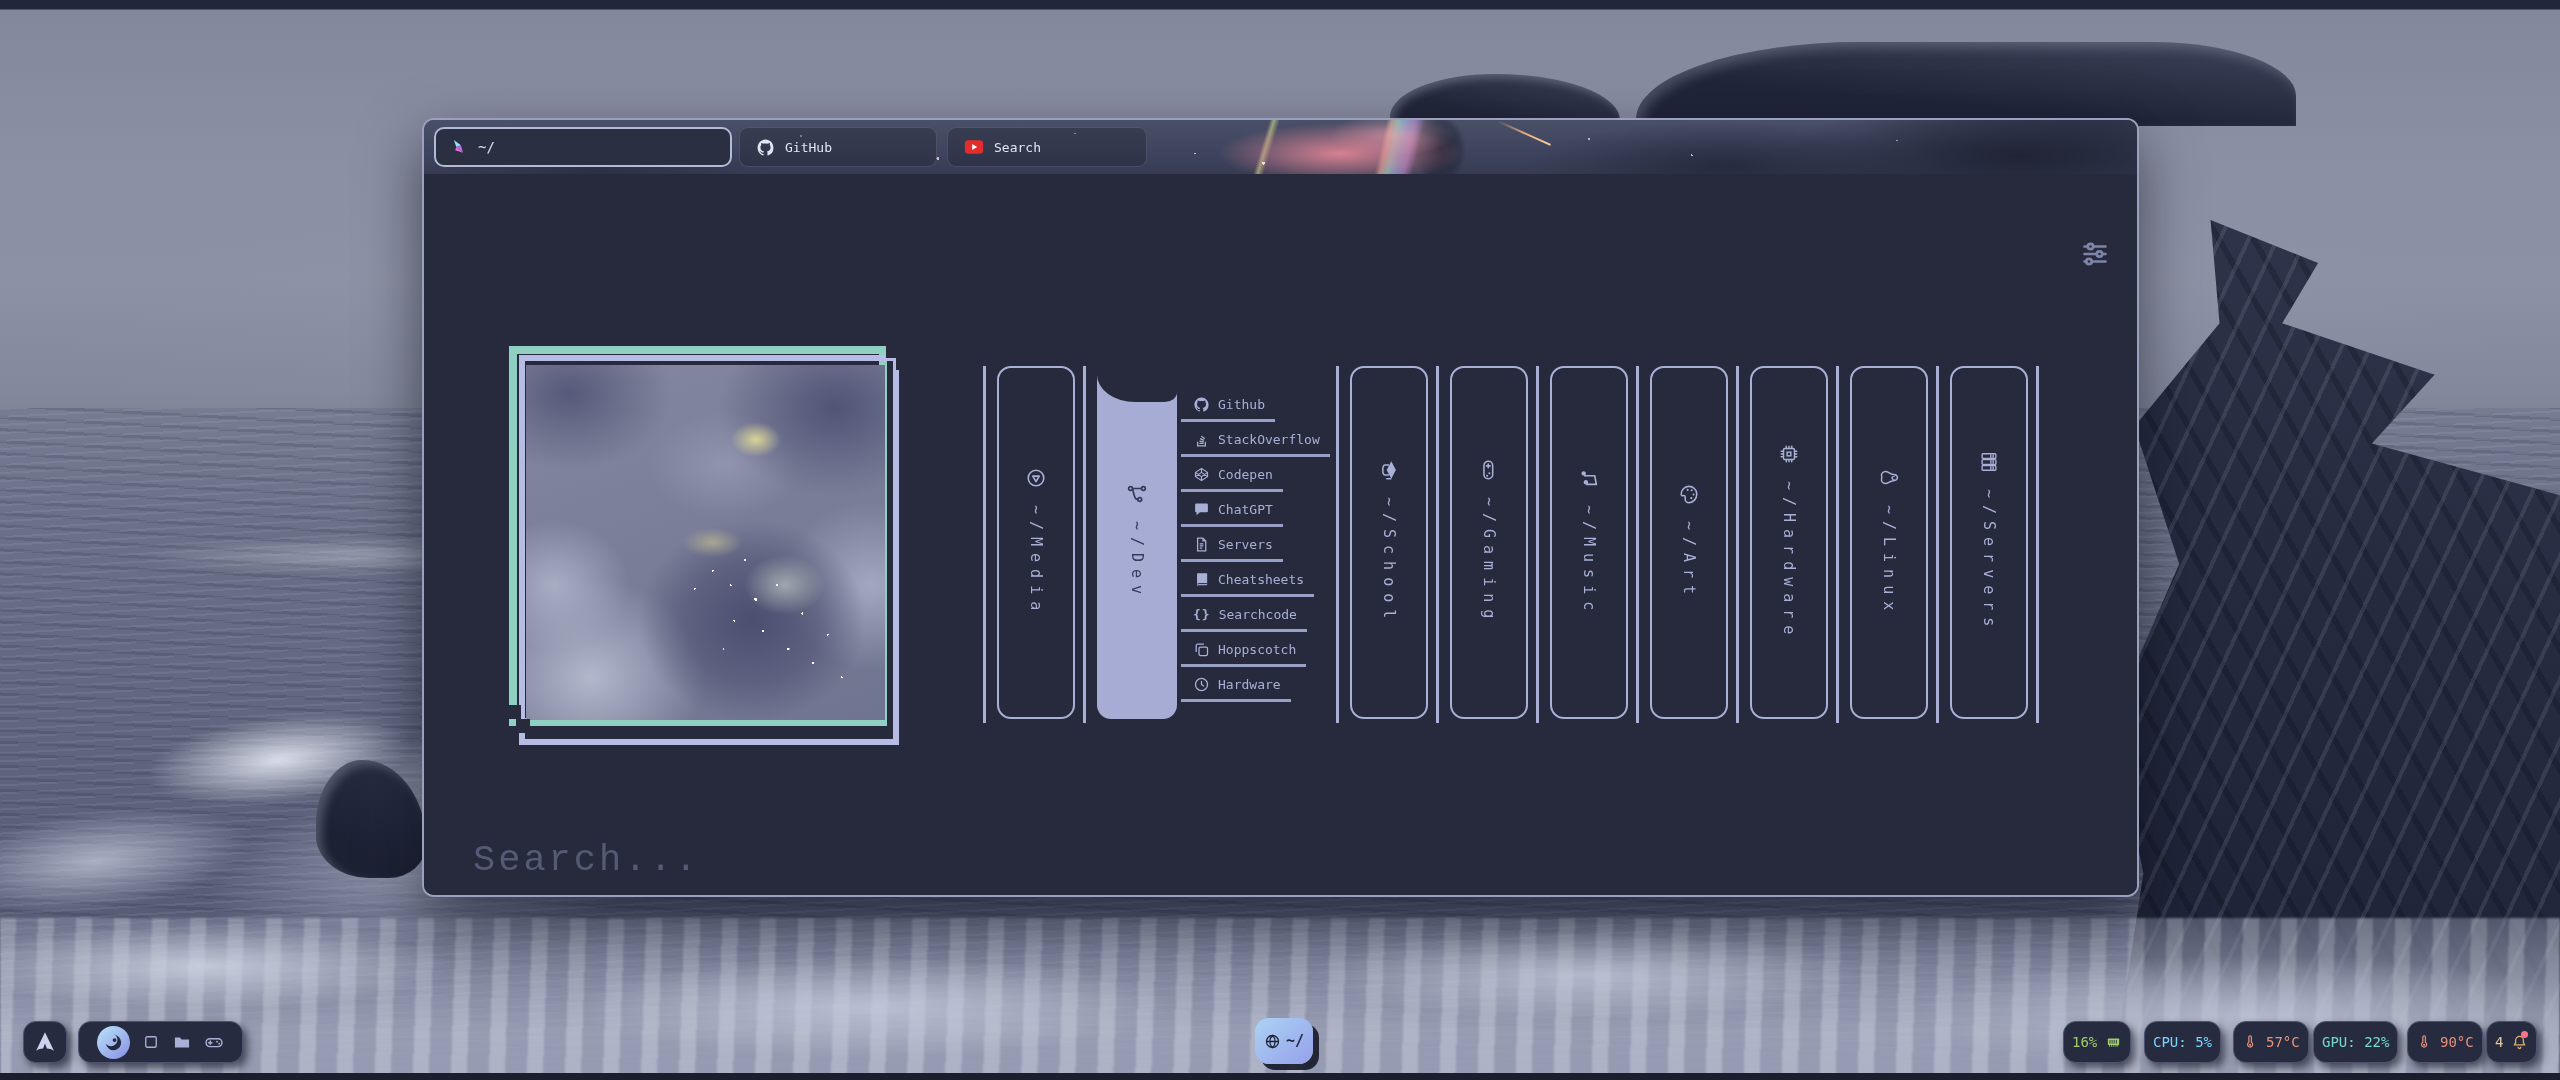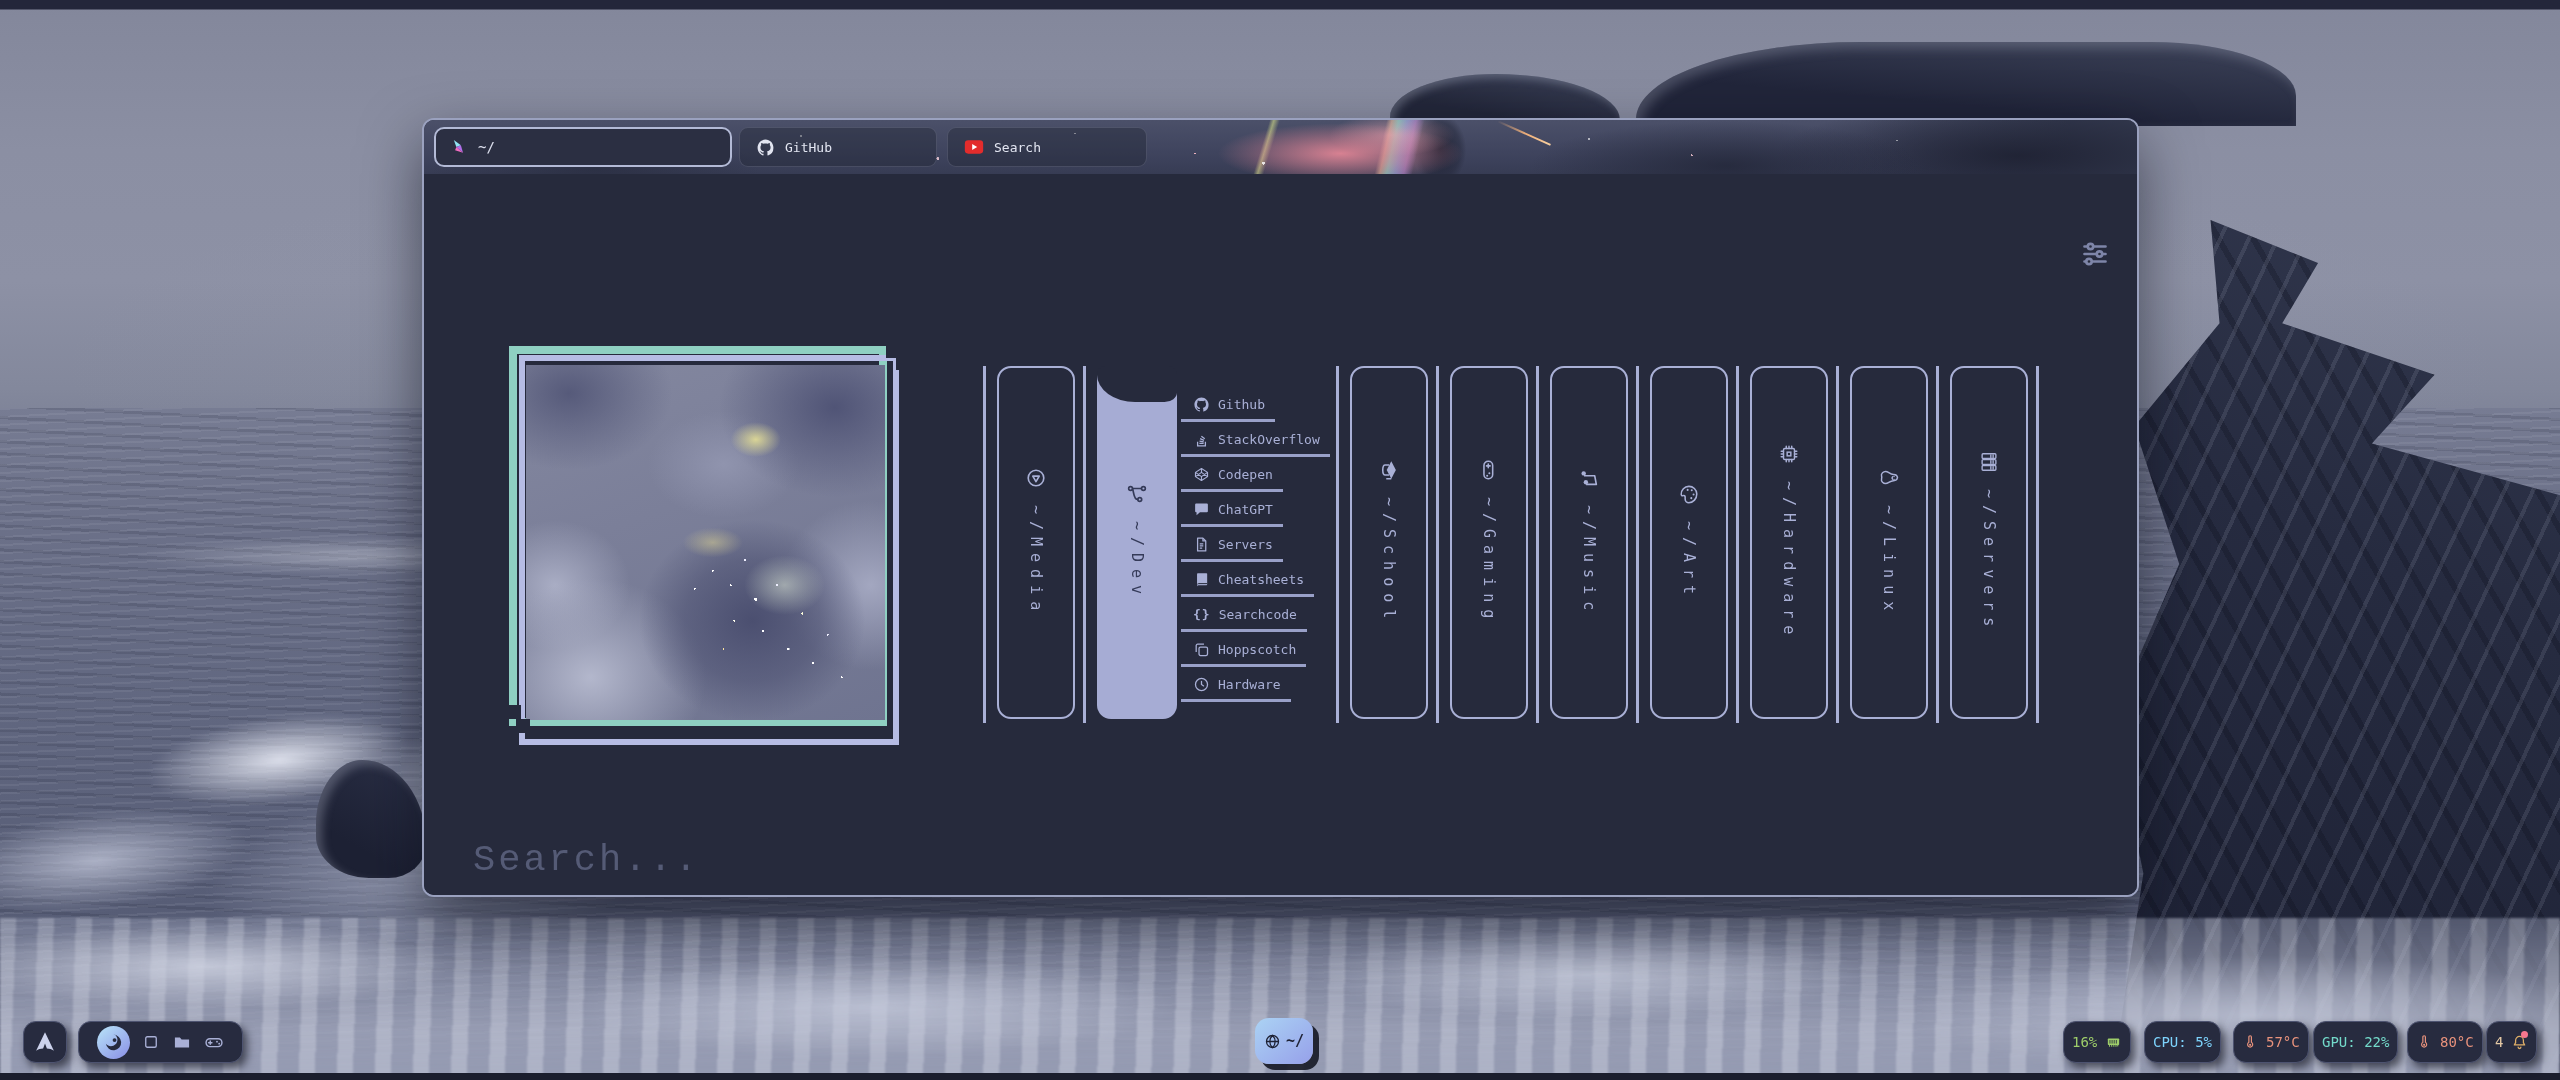--- a/index.html
+++ b/index.html
@@ -446,21 +446,21 @@
     <span>57°C</span>
   </div>
   <div class="pill stat s-gpu">
     <span>GPU: 22%</span>
   </div>
   <div class="pill stat s-gt">
     <svg width="16" height="16" viewBox="0 0 24 24" fill="none" stroke="currentColor" stroke-width="1.8">
       <path d="M10.3 4.5a1.9 1.9 0 0 1 3.8 0v8a3.8 3.8 0 1 1-3.8 0z"></path>
         <circle cx="12.2" cy="16.3" r="1.6" fill="currentColor" stroke="none"></circle>
     </svg>
-    <span>80°C</span>
+    <span>90°C</span>
   </div>
   <div class="pill stat s-bell">
     <span>4</span>
     <svg width="17" height="17" viewBox="0 0 24 24" fill="none" stroke="#e0af68" stroke-width="1.8" stroke-linecap="round" stroke-linejoin="round">
       <path d="M12 3.5a5.5 5.5 0 0 1 5.5 5.5v3.2l1.8 3.3H4.7l1.8-3.3V9A5.5 5.5 0 0 1 12 3.5z"></path>
         <path d="M10 18.5a2 2 0 0 0 4 0"></path>
     </svg>
     <span class="belldot"></span>
   </div>
 </div>

